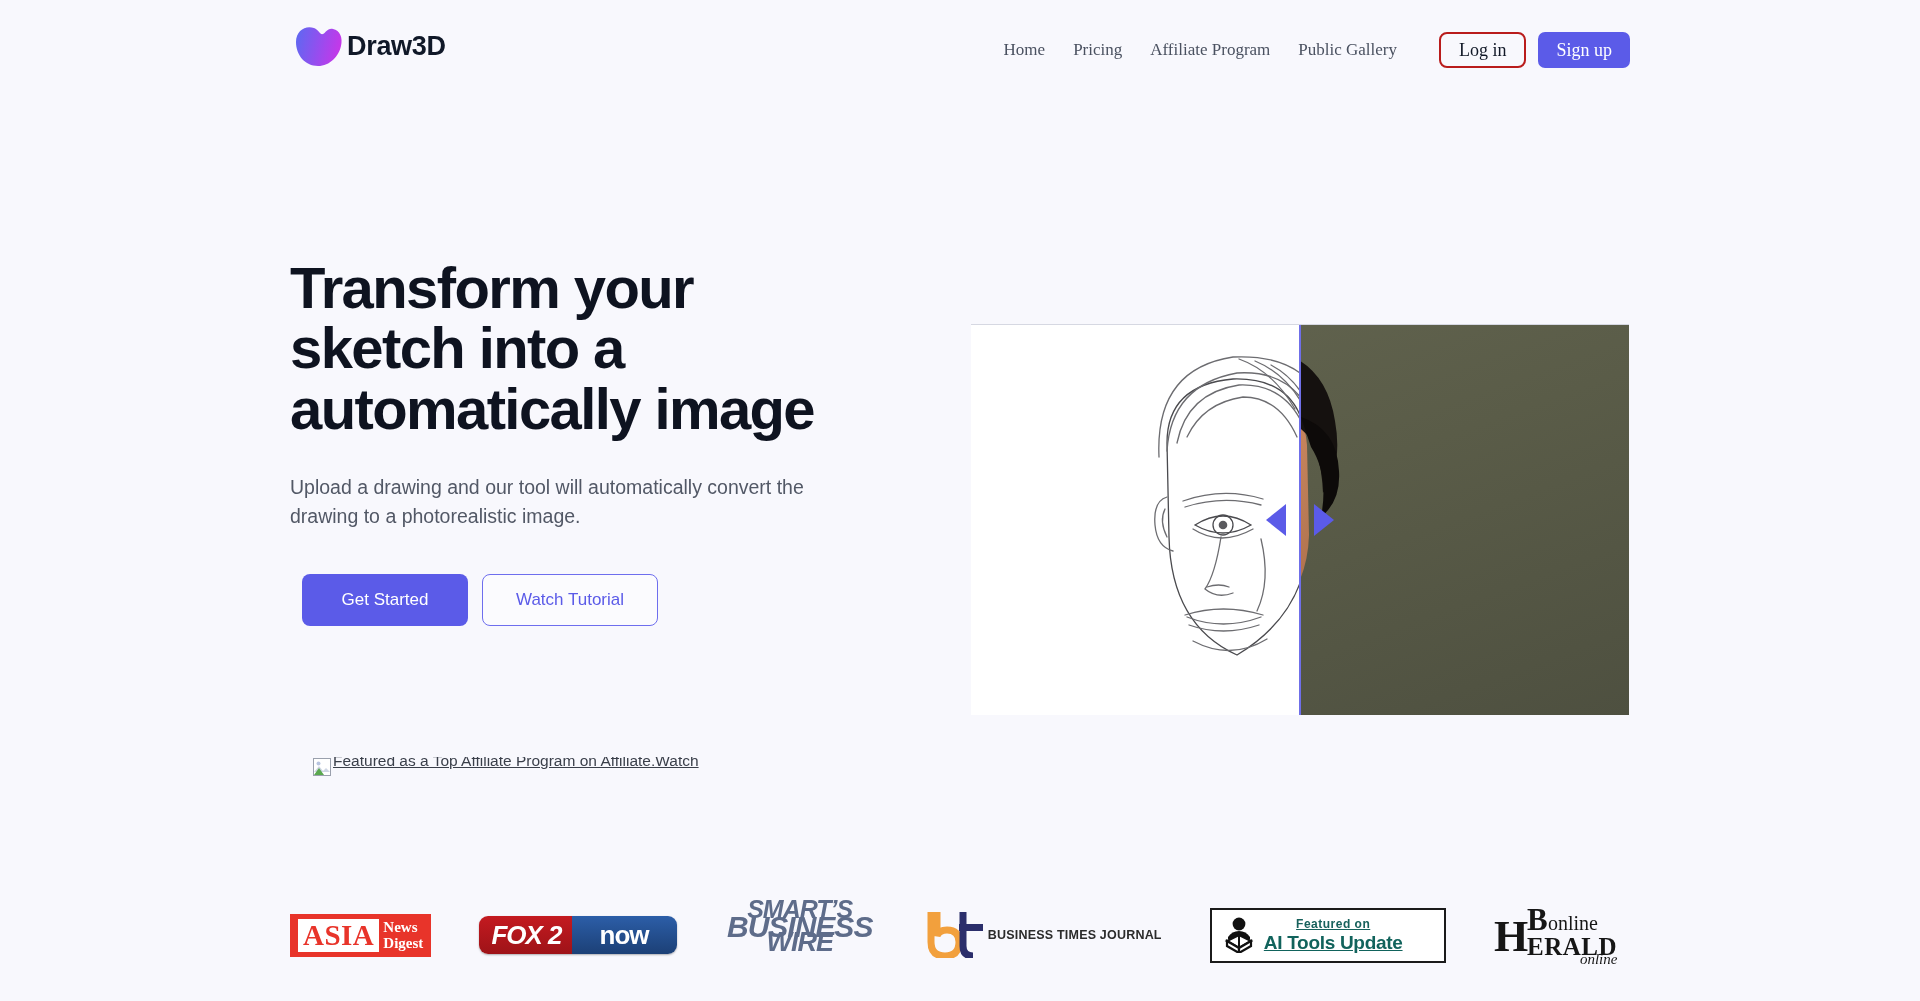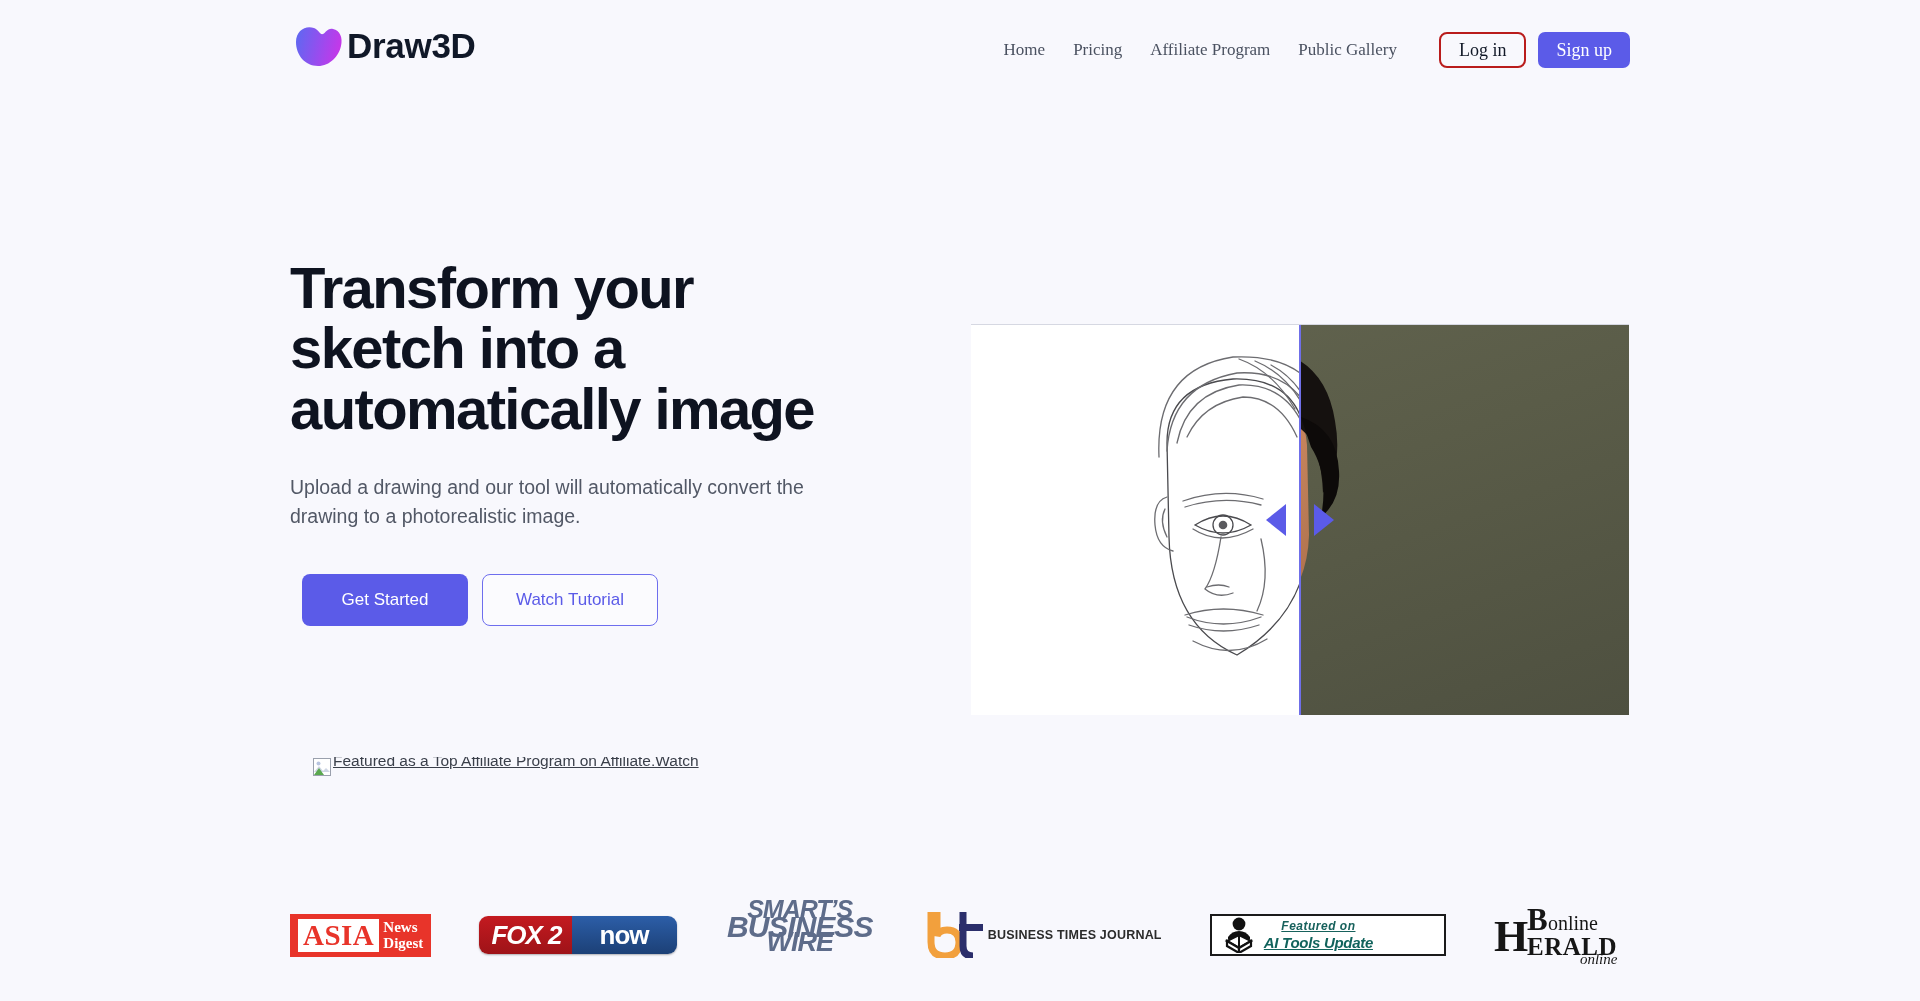--- a/index.html
+++ b/index.html
@@ -18,21 +18,21 @@
     position: absolute; top: 0; left: 0;
     width: 1920px; height: 98px;
     display: flex; align-items: center;
   }
   .brand {
     position: absolute; left: 290px; top: 22px;
     display: flex; align-items: center; gap: 0px;
   }
   .logo-mark { width: 56px; height: 48px; display: block; }
   .brand-name {
-    font-size: 35px; font-weight: 700; color: #101828;
+    font-size: 27px; font-weight: 700; color: #101828;
     letter-spacing: -0.3px; margin-left: 1px;
   }
   .nav {
     position: absolute; right: 0px; top: 28px;
     display: flex; align-items: center; gap: 0px; font-family: Liberation Serif, serif;
   }
   .nav-links { display: flex; align-items: center; }
   .nav-link {
     font-size: 17px; color: #4a5160; text-decoration: none;
     padding: 0 14px; white-space: nowrap; line-height: 44px;
@@ -171,30 +171,30 @@
   .smart-2 { font-size: 30px; margin-top: -5px; }
   .smart-3 { font-size: 27px; margin-top: -6px; }
 
   .logo-btj { display: flex; flex-direction: row; align-items: center; gap: 3px; text-align: right; }
   .btj-mark { width: 62px; height: 46px; }
   .btj-text { font-size: 12.5px; font-weight: 700; color: #2b2b2b; letter-spacing: 0.2px; }
 
   .logo-aitools {
     border: 2px solid #1b1b1b; background: #fff;
     display: flex; align-items: center; gap: 8px;
-    padding: 6px 12px 6px 10px; width: 236px; height: 42px; font-style: italic;
+    padding: 6px 12px 6px 10px; width: 236px; height: 55px;
   }
   .aitools-icon { width: 34px; height: 36px; flex: 0 0 34px; }
   .aitools-txt { display: flex; flex-direction: column; align-items: center; }
   .aitools-feat {
     font-size: 12px; color: #17615C; font-weight: 700; letter-spacing: 0.5px;
     text-decoration: underline;
   }
   .aitools-name {
-    font-size: 15px; color: #11635C; font-weight: 700; letter-spacing: -0.3px;
+    font-size: 19px; color: #11635C; font-weight: 700; letter-spacing: -0.3px;
     text-decoration: underline; margin-top: 1px;
   }
 
   .logo-herald {
     position: relative; font-family: "Liberation Serif", serif; color: #161616;
     width: 136px; height: 66px;
   }
   .herald-h { position: absolute; left: 0; top: 13px; font-size: 44px; font-weight: 700; line-height: 1; }
   .herald-b { position: absolute; left: 33px; top: 2px; font-size: 31px; font-weight: 700; line-height: 1; }
   .herald-business { position: absolute; left: 54px; top: 11px; font-size: 20px; line-height: 1; }

